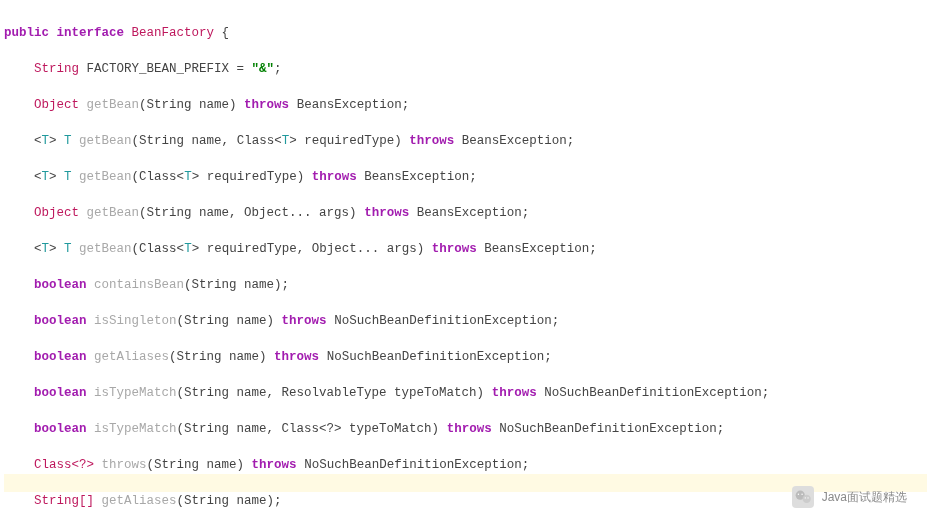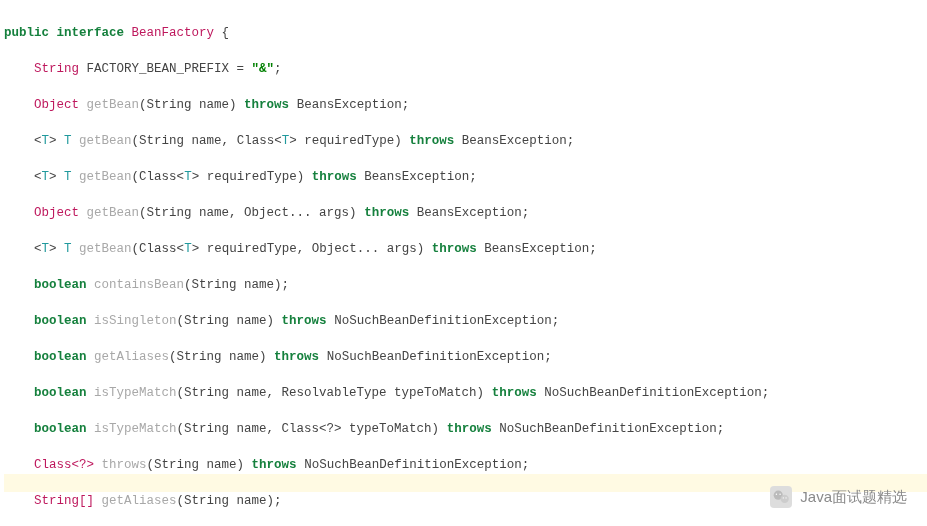--- a/index.html
+++ b/index.html
@@ -11,41 +11,41 @@
     color: #444;
     width: 927px;
     height: 526px;
     overflow: hidden;
     position: relative;
   }
   .code-area {
     padding: 6px 0 0 4px;
     white-space: pre;
   }
-  .kw { color: #15803d; font-weight: bold; text-align: center; }
+  .kw { color: #a21caf; font-weight: bold; text-align: center; }
   .type { color: #be185d; }
   .method { color: #a8a8a8; }
   .str { color: #008000; font-weight: bold; }
   .fld { color: #444; }
   .tp { color: #20999d; }
   .highlight-row {
     background: #fffae3;
     display: inline-block;
     width: 100%;
   }
   .watermark {
     position: absolute;
     right: 20px;
     bottom: 18px;
     display: flex;
     align-items: center;
     gap: 8px;
     color: #8a8a8a;
     font-family: "Microsoft YaHei", sans-serif;
-    font-size: 15px;
+    font-size: 12px;
   }
   .wm-icon {
     width: 22px; height: 22px;
     background: #ddd;
     border-radius: 4px;
     display:flex;align-items:center;justify-content:center;
   }
   .wm-icon svg{width:22px;height:22px;}
 </style>
 </head>

